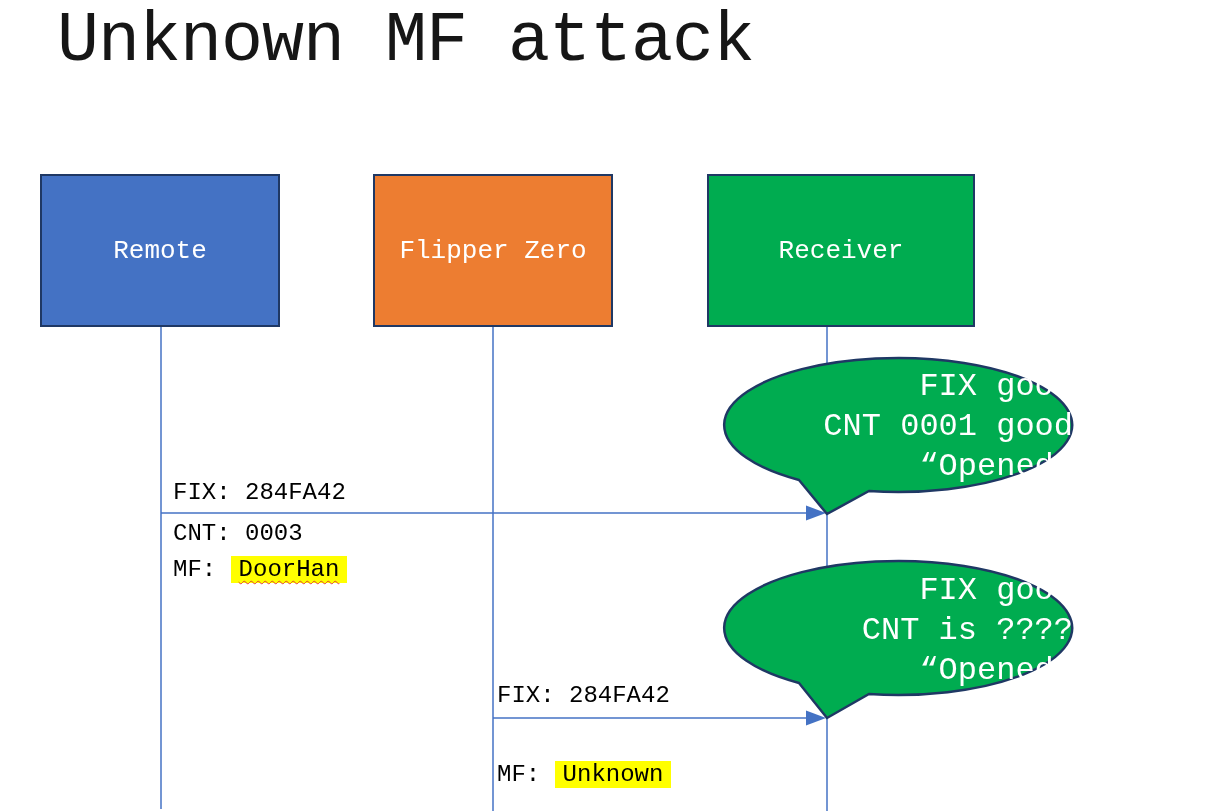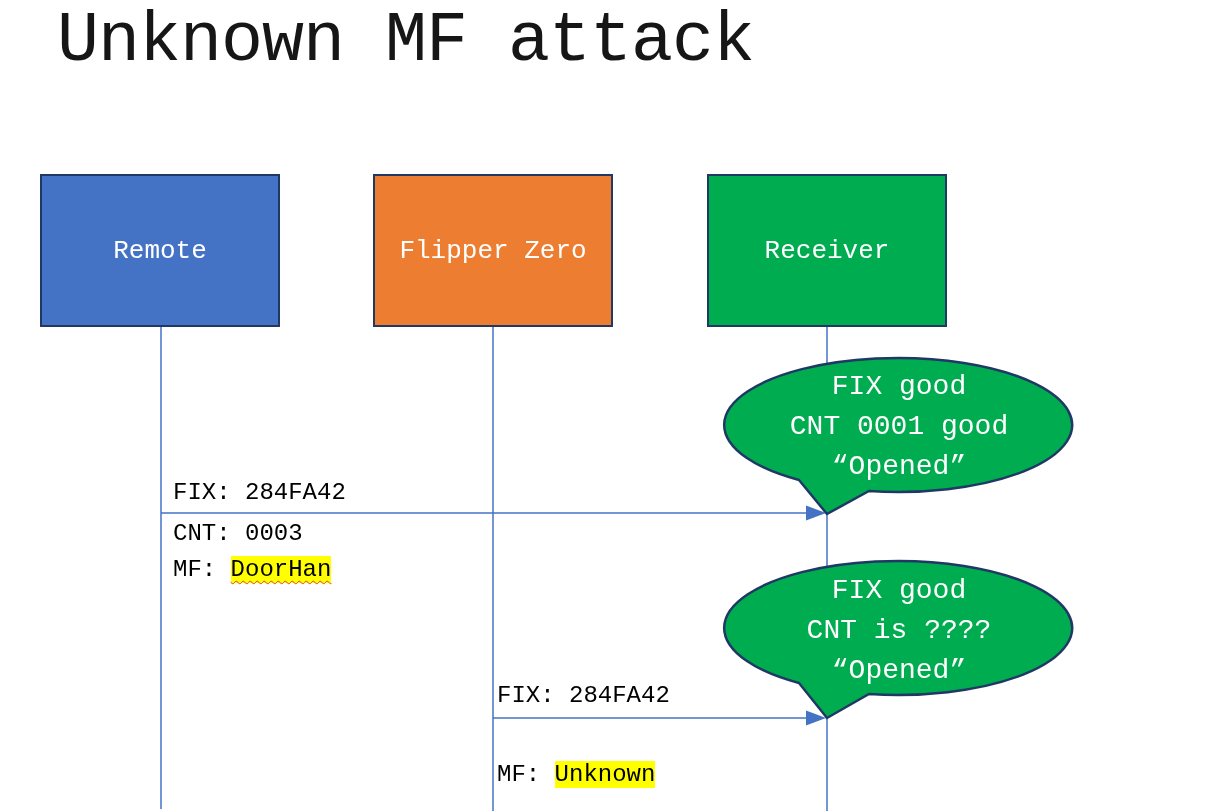--- a/index.html
+++ b/index.html
@@ -12,34 +12,34 @@
     color:#161616;letter-spacing:-1px;white-space:nowrap;
   }
   .actor{
     position:absolute;top:174px;width:240px;height:153px;
     border:2px solid #1F3864;box-sizing:border-box;
     display:flex;align-items:center;justify-content:center;
     color:#ffffff;font-size:26px;
   }
   .actor-remote{left:40px;background:#4472C4;}
   .actor-flipper{left:373px;background:#ED7D31;}
-  .actor-receiver{left:707px;width:240px;background:#00AC50;}
+  .actor-receiver{left:707px;width:268px;background:#00AC50;}
   svg.canvas{position:absolute;left:0;top:0;}
   .msg-line{
     position:absolute;font-size:24px;color:#000;white-space:nowrap;line-height:1.2;
   }
-  .hl{background:#FFFF00;padding:0 0;}
+  .hl{background:#FFFF00;padding:0 8px;}
   .sp{
     text-decoration-line:underline;text-decoration-style:wavy;
     text-decoration-color:#E0402A;text-decoration-thickness:1px;
     text-underline-offset:4px;
   }
   .callout-text{
-    position:absolute;left:725px;width:348px;text-align:center;
-    color:#ffffff;font-size:28px;line-height:40px;
+    position:absolute;left:725px;width:348px;text-align:right;
+    color:#ffffff;font-size:32px;line-height:40px;
   }
 </style>
 </head>
 <body>
 
 <div class="slide">
 
   <div class="title">Unknown MF attack</div>
 
   <div class="actor actor-remote">

